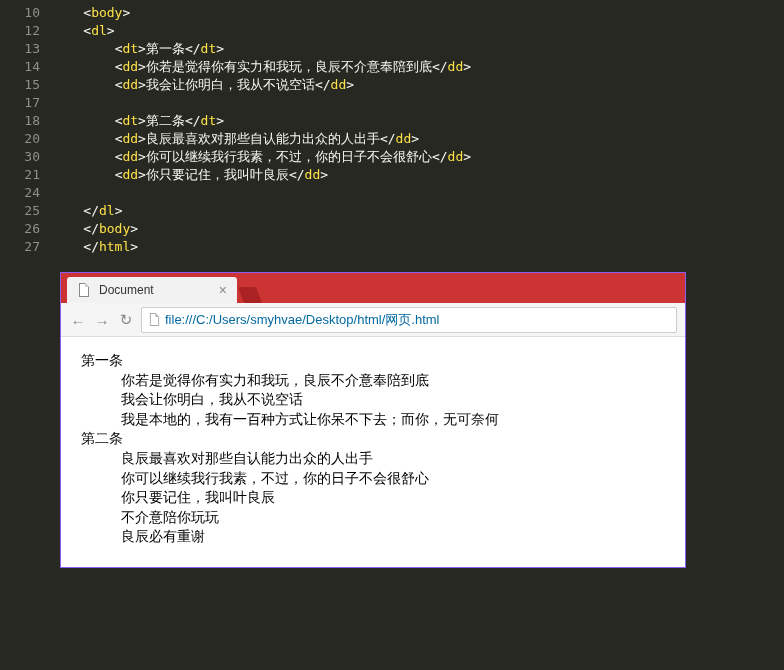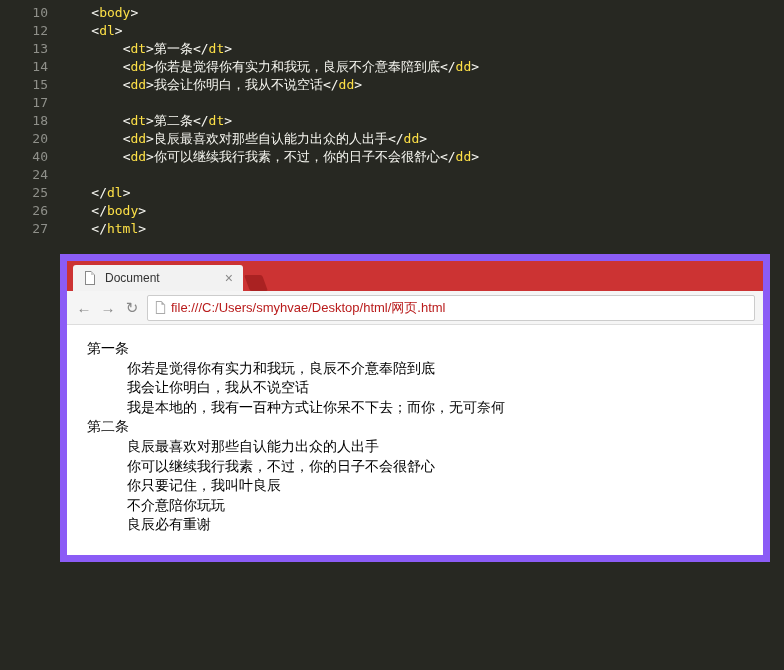--- a/index.html
+++ b/index.html
@@ -1,35 +1,35 @@
 <!DOCTYPE html>
 <html><head>
 <meta charset="utf-8">
 <style>
 * { box-sizing: border-box; margin: 0; padding: 0; }
 body { font-family: Consolas, monospace; background: #272822; width: 784px; }
 
-.editor { padding: 4px 12px; background: #272822; }
+.editor { padding: 4px 4px; background: #272822; }
 .line { display: flex; height: 18px; line-height: 18px; font-size: 13px; }
 .gutter { width: 48px; text-align: right; padding-right: 12px; color: #8f908a; user-select: none; }
 .code { flex: 1; color: #f8f8f2; white-space: pre; }
 .tag { color: #fde047; }
 .ang { color: #f8f8f2; }
 .txt { color: #f8f8f2; }
 
-.browser { margin: 12px 0 0 60px; width: 710px; background: #fff; border: 7px solid #8b5cf6; }
+.browser { margin: 12px 0 0 60px; width: 626px; background: #fff; border: 1px solid #8b5cf6; }
 .tabbar { background: #c33; display: flex; align-items: flex-end; height: 30px; padding-left: 6px; }
 .tab { display: flex; align-items: center; background: #f2f2f2; height: 26px; padding: 0 10px; border-radius: 3px 3px 0 0; min-width: 170px; font-family: Arial, sans-serif; font-size: 12px; color: #333; gap: 8px; }
 .tab .file-icon { width: 14px; height: 14px; }
 .tab .close { margin-left: auto; color: #888; font-size: 14px; }
 .newtab { width: 18px; height: 16px; background: #a22; margin-left: 4px; transform: skewX(20deg); border-radius: 2px; }
 
 .toolbar { display: flex; align-items: center; height: 34px; background: #f5f5f5; border-bottom: 1px solid #ddd; padding: 0 8px; gap: 6px; font-family: Arial, sans-serif; }
 .navbtn { width: 18px; height: 18px; display: flex; align-items: center; justify-content: center; color: #888; font-size: 15px; cursor: pointer; }
-.addr { flex: 1; display: flex; align-items: center; height: 26px; background: #fff; border: 1px solid #ccc; border-radius: 2px; padding: 0 6px; gap: 4px; font-size: 13px; color: #b91c1c; }
+.addr { flex: 1; display: flex; align-items: center; height: 26px; background: #fff; border: 1px solid #ccc; border-radius: 2px; padding: 0 6px; gap: 4px; font-size: 13px; color: #0369a1; }
 .addr .file-icon-sm { width: 13px; height: 13px; }
 
 .content { padding: 14px 12px 20px 12px; font-family: SimSun, Arial, sans-serif; font-size: 14px; color: #000; line-height: 1.4; background: #fff; }
 .content dl { margin: 0; }
 .content dt { margin-left: 8px; }
 .content dd { margin-left: 48px; }
 </style>
 </head>
 <body>
 
@@ -60,22 +60,26 @@
     </div>
     <div class="line">
       <div class="gutter">18</div>
       <div class="code">        <span class="ang">&lt;</span><span class="tag">dt</span><span class="ang">&gt;</span><span class="txt">第二条</span><span class="ang">&lt;/</span><span class="tag">dt</span><span class="ang">&gt;</span></div>
     </div>
     <div class="line">
       <div class="gutter">20</div>
       <div class="code">        <span class="ang">&lt;</span><span class="tag">dd</span><span class="ang">&gt;</span><span class="txt">良辰最喜欢对那些自认能力出众的人出手</span><span class="ang">&lt;/</span><span class="tag">dd</span><span class="ang">&gt;</span></div>
     </div>
     <div class="line">
-      <div class="gutter">40</div>
+      <div class="gutter">30</div>
       <div class="code">        <span class="ang">&lt;</span><span class="tag">dd</span><span class="ang">&gt;</span><span class="txt">你可以继续我行我素，不过，你的日子不会很舒心</span><span class="ang">&lt;/</span><span class="tag">dd</span><span class="ang">&gt;</span></div>
+    </div>
+    <div class="line">
+      <div class="gutter">21</div>
+      <div class="code">        <span class="ang">&lt;</span><span class="tag">dd</span><span class="ang">&gt;</span><span class="txt">你只要记住，我叫叶良辰</span><span class="ang">&lt;/</span><span class="tag">dd</span><span class="ang">&gt;</span></div>
     </div>
     <div class="line">
       <div class="gutter">24</div>
       <div class="code"></div>
     </div>
     <div class="line">
       <div class="gutter">25</div>
       <div class="code">    <span class="ang">&lt;/</span><span class="tag">dl</span><span class="ang">&gt;</span></div>
     </div>
     <div class="line">

